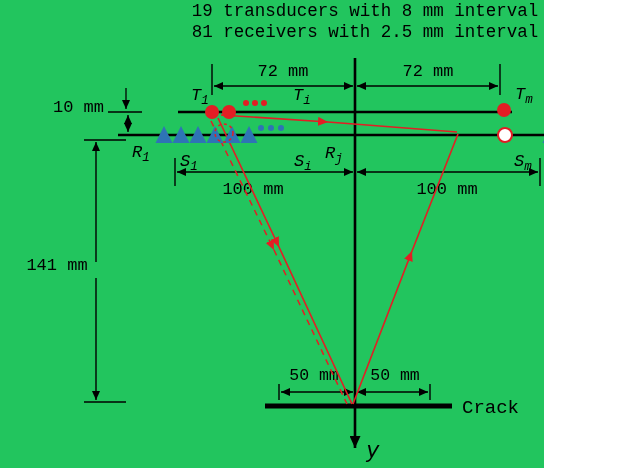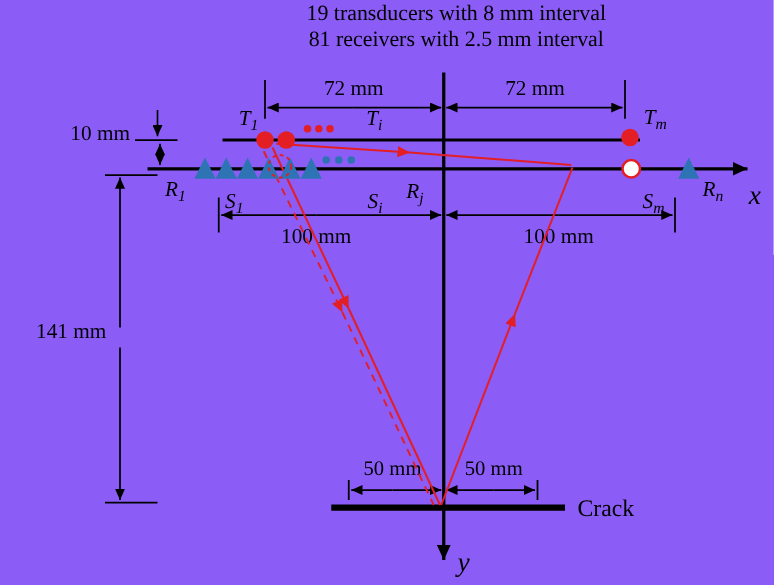--- a/index.html
+++ b/index.html
@@ -1,17 +1,17 @@
 <!DOCTYPE html>
 <html><head>
 <meta charset="utf-8">
 <style>
   html,body{margin:0;padding:0;background:#fff}
-  .fig{position:relative;width:619px;height:468px;background:#8b5cf6;
-       font-family:Liberation Serif, serif;overflow:hidden}
+  .fig{position:relative;width:544px;height:468px;background:#22c55e;
+       font-family:Liberation Mono, monospace;overflow:hidden}
   svg{display:block}
   text{fill:#000}
   .t{font-size:17.5px}
   .dim{font-size:17px}
   .dim50{font-size:16.5px}
   .lbl{font-size:17px;font-style:italic}
   .sub{font-size:12.5px;font-style:italic}
   .axis{font-size:22px;font-style:italic}
   .crack{font-size:19px}
 </style>

